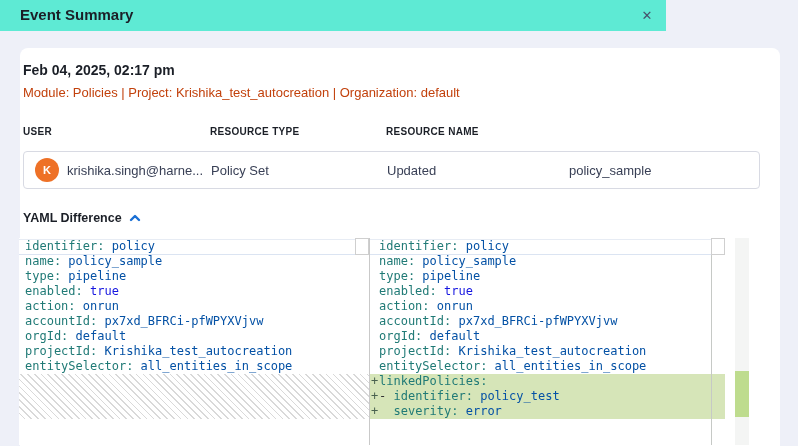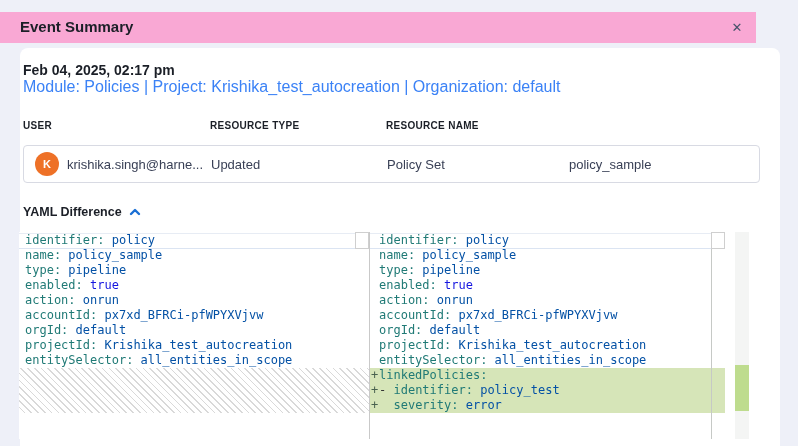--- a/index.html
+++ b/index.html
@@ -5,28 +5,28 @@
   :root{
     --key:#207a76; --str:#0451a5; --bool:#1616e0;
     --added-bg:#d6e5b8; --marker-green:#bedc8e; --accent:#1a6fd4;
   }
   *{box-sizing:border-box;}
   html,body{margin:0;padding:0;}
   body{
     width:798px;height:446px;position:relative;overflow:hidden;
     background:#eef0f8;font-family:"Liberation Sans", sans-serif;
   }
-  .topbar{position:absolute;top:12px;left:0;width:756px;height:31px;background:#f9a8d4;}
+  .topbar{position:absolute;top:0;left:0;width:666px;height:31px;background:#5eead4;}
   .title{position:absolute;left:20px;top:6px;font-size:15px;font-weight:700;color:#1b1f27;}
   .close{position:absolute;right:6px;top:3px;width:26px;height:26px;text-align:center;
     line-height:26px;font-size:13px;color:#47536b;cursor:pointer;}
   .card{position:absolute;left:20px;top:48px;width:760px;height:398px;background:#ffffff;
     border-radius:8px 8px 0 0;padding:14px 20px 0 3px;}
   .date{font-size:14px;font-weight:700;color:#1b1f27;line-height:16px;}
-  .meta{margin-top:2px;font-size:16px;color:#3b82f6;line-height:14px;}
+  .meta{margin-top:8px;font-size:13px;color:#c2410c;line-height:14px;}
   .thead{margin-top:26px;display:grid;grid-template-columns:187px 176px 182px 1fr;
     font-size:10px;font-weight:700;color:#1b1f27;letter-spacing:0.3px;}
   .trow{margin-top:14px;height:38px;border:1px solid #d8dae3;border-radius:4px;
     display:grid;grid-template-columns:176px 176px 182px 1fr;align-items:center;
     padding-left:11px;font-size:13px;color:#394056;background:#fff;}
   .usercell{display:flex;align-items:center;gap:8px;min-width:0;}
   .avatar{width:24px;height:24px;border-radius:50%;background:#ee7127;color:#fff;
     font-size:11px;font-weight:700;display:flex;align-items:center;justify-content:center;flex:0 0 24px;}
   .uname{white-space:nowrap;overflow:hidden;text-align:center;}
   .yamlhead{margin-top:22px;display:flex;align-items:center;gap:7px;cursor:pointer;width:140px;}
@@ -74,22 +74,22 @@
     <div>USER</div>
     <div>RESOURCE TYPE</div>
     <div>RESOURCE NAME</div>
   </div>
 
   <div class="trow">
     <div class="usercell">
       <div class="avatar">K</div>
       <div class="uname">krishika.singh@harne...</div>
     </div>
+    <div>Policy Set</div>
     <div>Updated</div>
-    <div>Policy Set</div>
     <div>policy_sample</div>
   </div>
 
   <div class="yamlhead">
     <span class="yamllabel">YAML Difference</span>
     <svg class="chev" width="12" height="8" viewBox="0 0 12 8">
       <path d="M2 6 L6 2 L10 6" fill="none" stroke="#1a6fd4" stroke-width="2.4" stroke-linecap="round" stroke-linejoin="round"></path>
     </svg>
   </div>
 

